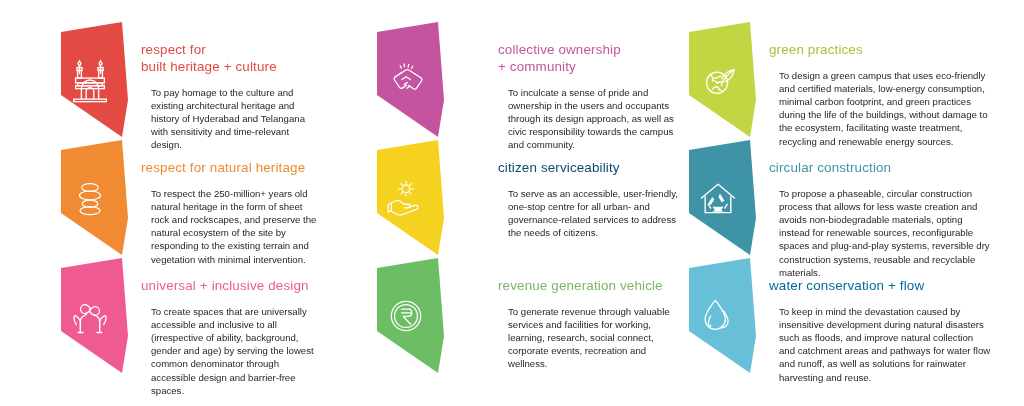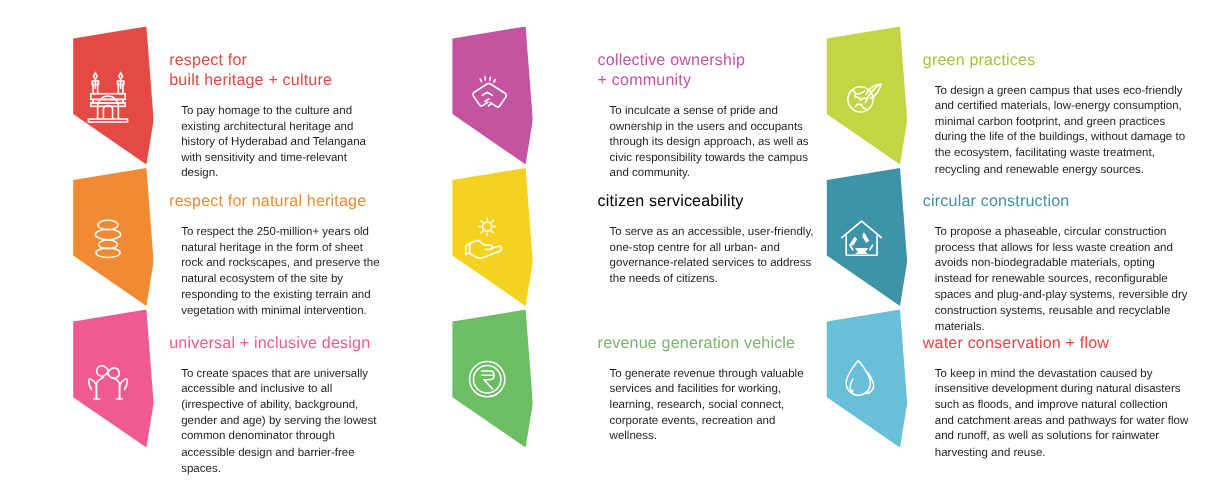--- a/index.html
+++ b/index.html
@@ -186,21 +186,21 @@
           <circle cx="24" cy="14" r="4.2"></circle>
           <path d="M24 6.2v1.8M24 20v1.8M16.2 14h1.8M30 14h1.8M18.5 8.5l1.3 1.3M28.2 18.2l1.3 1.3M29.5 8.5l-1.3 1.3M19.8 18.2l-1.3 1.3"></path>
           <path d="M8 29.5l5-2.5c1.5-.8 3-.5 4.2.4l4.3 3.4"></path>
           <path d="M21.5 30.8h5.2a2 2 0 010 4h-4.3"></path>
           <path d="M8 29.5v9l6.5 3.5c1.8 1 3.5 1 5.3.3l16-6.2a2.3 2.3 0 00-1.5-4.3l-8.5 2.7"></path>
           <path d="M8 29.5l-3.5 2v8l3.5-2"></path>
         </svg>
       </div>
     </div>
     <div class="txt">
-      <h3 class="card-title" style="color:#000000">citizen serviceability</h3>
+      <h3 class="card-title" style="color:#0c4a6e">citizen serviceability</h3>
       <p class="card-desc">To serve as an accessible, user-friendly, one-stop centre for all urban- and governance-related services to address the needs of citizens.</p>
     </div>
   </div>
 
   <div class="card col3 row2">
     <div class="shape-wrap">
       <svg class="shape" width="76" height="115" viewBox="0 0 76 115">
         <polygon points="9,10 70,0 76,78 70,115 9,73" fill="#3f93a6"></polygon>
       </svg>
       <div class="icon-holder">
@@ -269,18 +269,18 @@
       <div class="icon-holder">
         <svg width="44" height="44" viewBox="0 0 48 48" fill="none" stroke="#ffffff" stroke-width="1.4" stroke-linecap="round" stroke-linejoin="round">
           <path d="M21 7c0 0-11 12.5-11 20.2A11 11 0 0021 38.5a11 11 0 0011-11.3C32 19.5 21 7 21 7z"></path>
           <path d="M30 18.5c2.6 3.8 5 8 5 11.3A7.3 7.3 0 0127.8 37"></path>
           <path d="M16 24c-1.6 2.5-2.5 5-2.5 7a7.6 7.6 0 002 5"></path>
           <circle cx="16" cy="34.5" r="0.9" fill="#ffffff" stroke="none"></circle>
         </svg>
       </div>
     </div>
     <div class="txt">
-      <h3 class="card-title" style="color:#ef4444">water conservation + flow</h3>
+      <h3 class="card-title" style="color:#0369a1">water conservation + flow</h3>
       <p class="card-desc">To keep in mind the devastation caused by insensitive development during natural disasters such as floods, and improve natural collection and catchment areas and pathways for water flow and runoff, as well as solutions for rainwater harvesting and reuse.</p>
     </div>
   </div>
 
 </div>
 
 </body></html>

